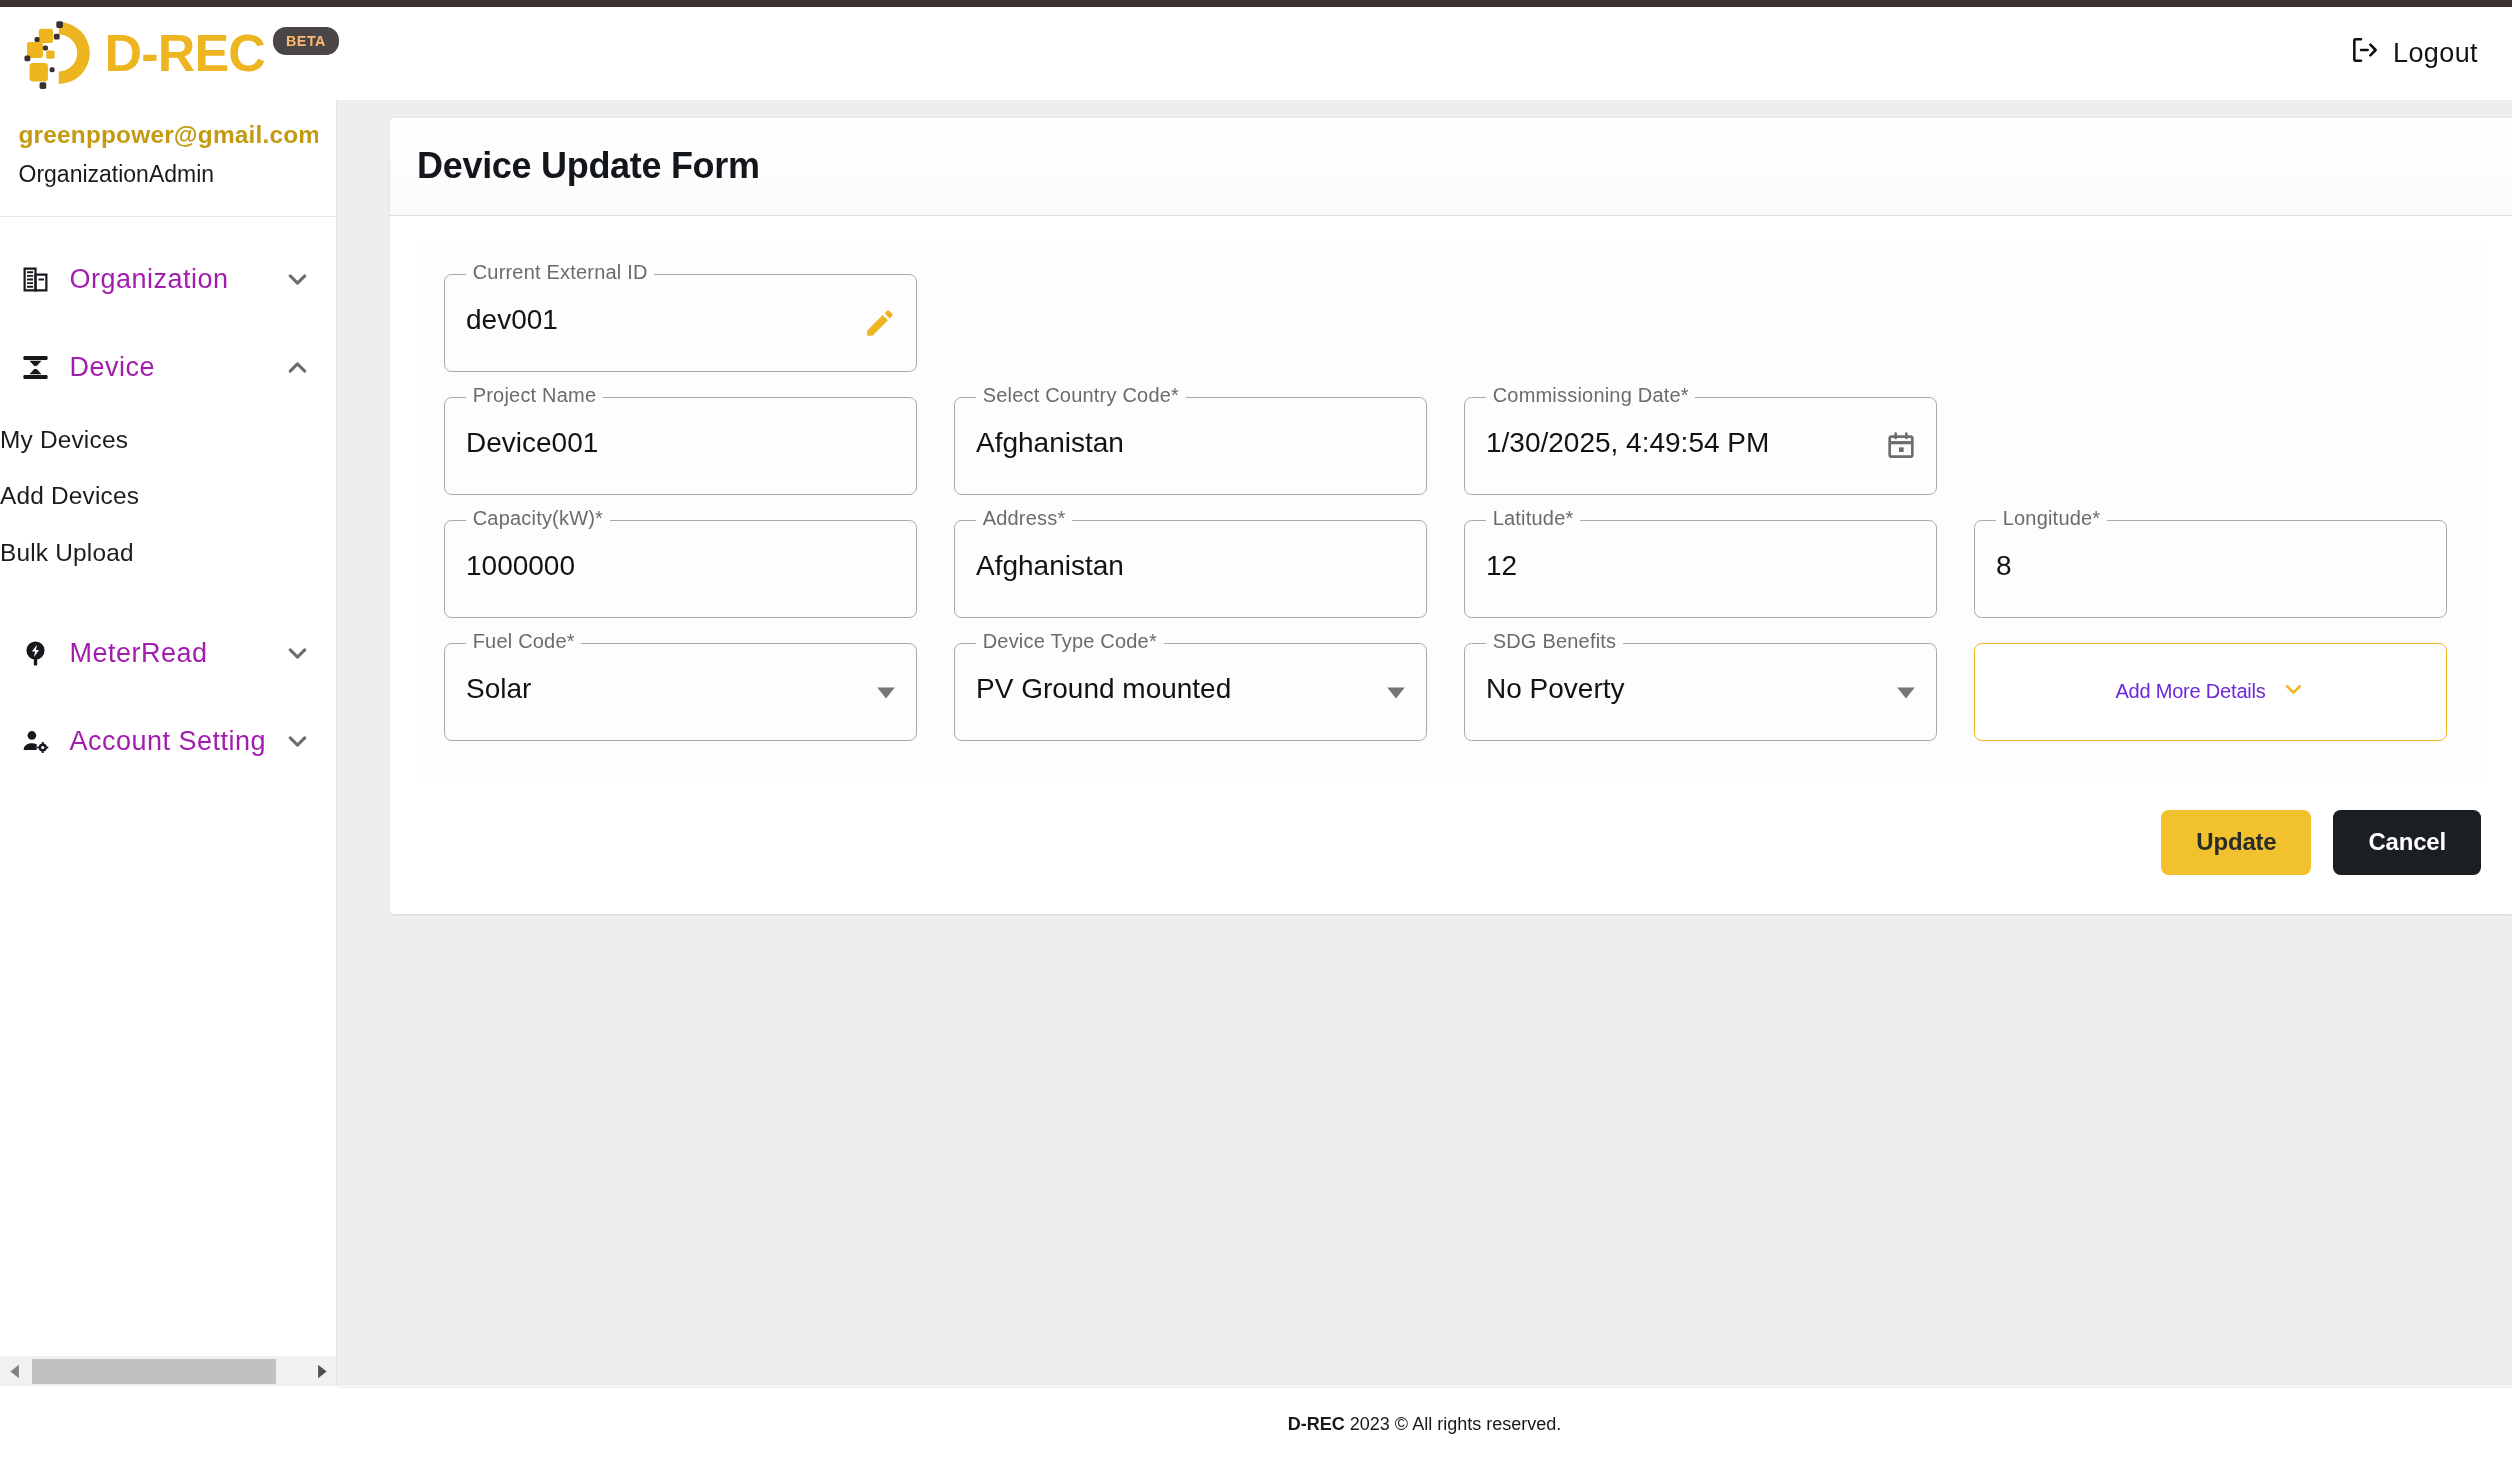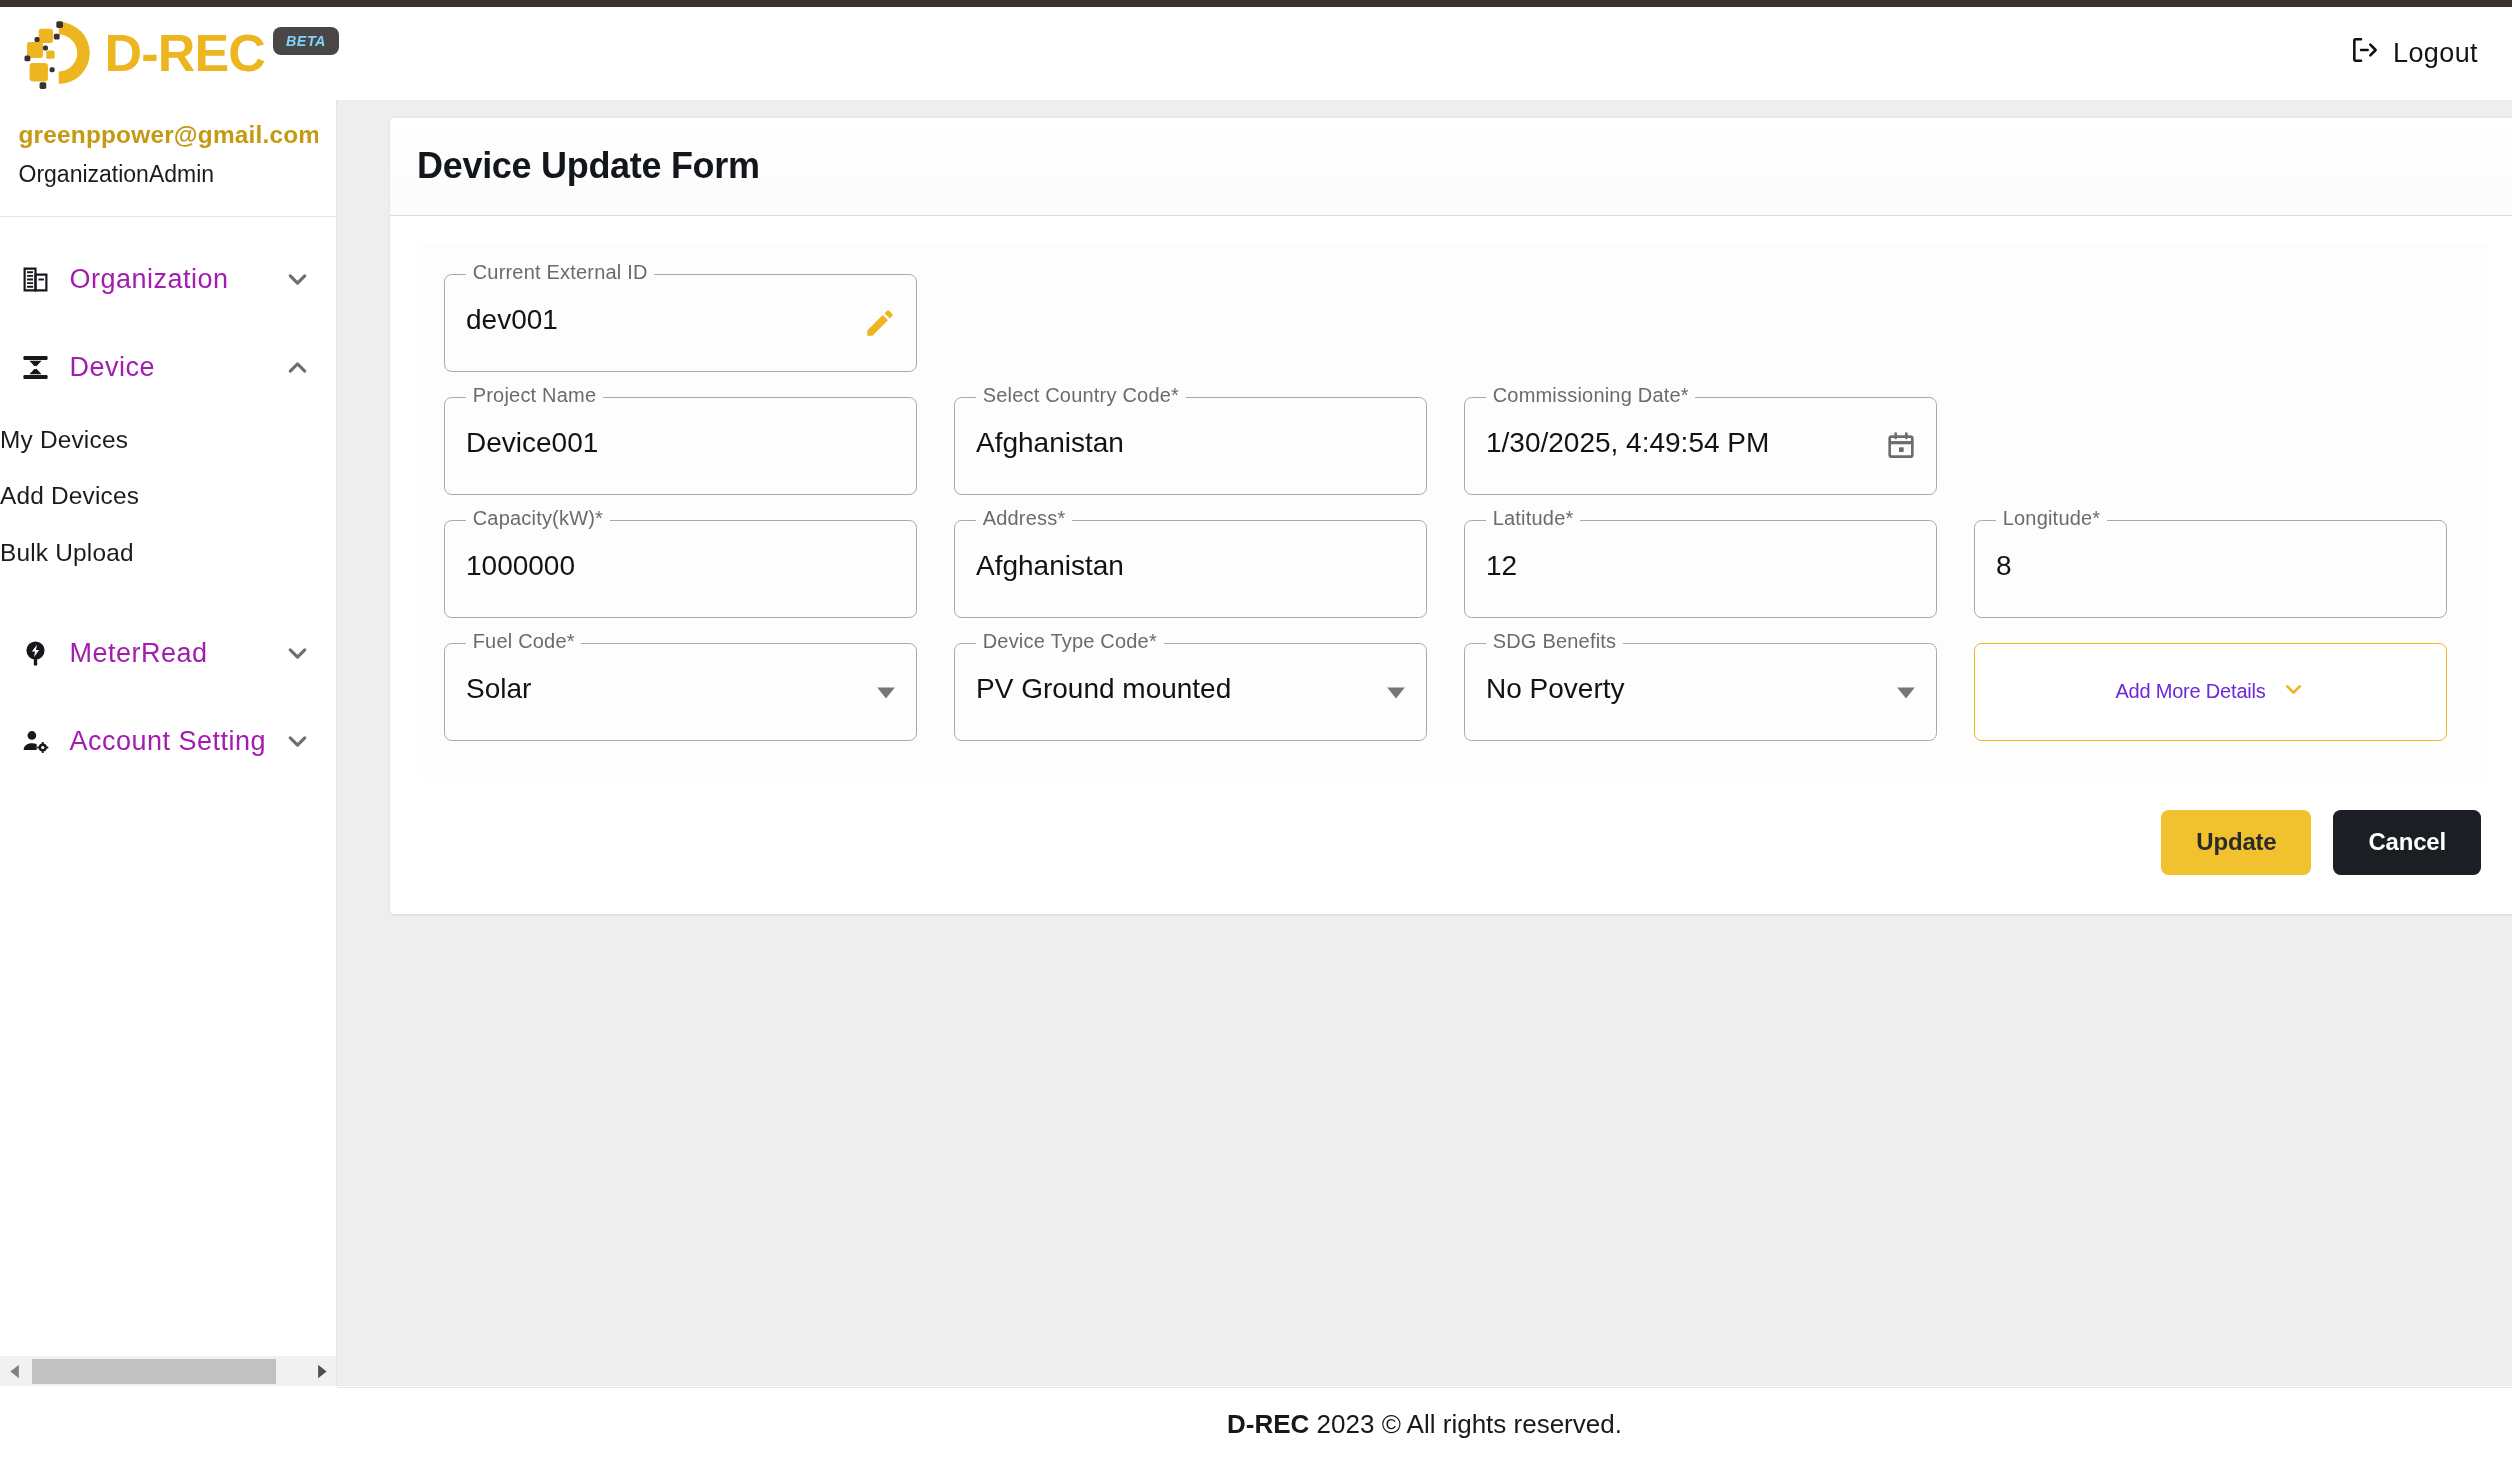--- a/index.html
+++ b/index.html
@@ -25,24 +25,24 @@
     z-index: 40;
   }
   .brand { display: flex; align-items: center; gap: 0px; }
   .brand-mark { width: 81px; height: 72px; position: relative; }
   .brand-word {
     font-size: 52px; font-weight: 700; color: #edb51f;
     letter-spacing: -0.8px; line-height: 1; margin-left: 3.4px;
     font-family: "Liberation Sans", sans-serif;
   }
   .beta-badge {
-    background: #4a4645; color: #7dd3fc;
+    background: #4a4645; color: #fdba74;
     font-size: 14.3px; font-weight: 700; letter-spacing: 0.5px;
-    padding: 5.9px 12.6px; border-radius: 8px; margin-left: 8.4px;
-    align-self: flex-start; margin-top: 10px; font-style: italic;
+    padding: 5.9px 12.6px; border-radius: 13px; margin-left: 8.4px;
+    align-self: flex-start; margin-top: 10px;
   }
   .logout {
     display: flex; align-items: center; gap: 11.8px;
     font-size: 27px; color: #111418; cursor: pointer; letter-spacing: 0.4px;
   }
 
   
   .sidebar {
     position: absolute; top: 99px; left: 0; width: 337px; height: 1287px;
     background: #ffffff;
@@ -155,21 +155,21 @@
   .btn-update { background: #f2c12e; color: #2b2b2b; }
   .btn-cancel { background: #1b1e23; color: #ffffff; }
 
   
   .footer {
     position: absolute; left: 337px; top: 1387px;
     width: 2175px; height: 74px;
     background: #ffffff; border-top: 0.8px solid #eaeaea;
     display: flex; align-items: center; justify-content: center;
   }
-  .footer-text { font-size: 26px; color: #16181c; }
+  .footer-text { font-size: 18px; color: #16181c; }
   .footer-text b { font-weight: 700; }
   .bottom-white {
     position: absolute; left: 0; top: 1387px; width: 337px; height: 74px; background:#fff;
   }
 </style>
 </head>
 <body>
 
 <div class="top-sliver"></div>
 

